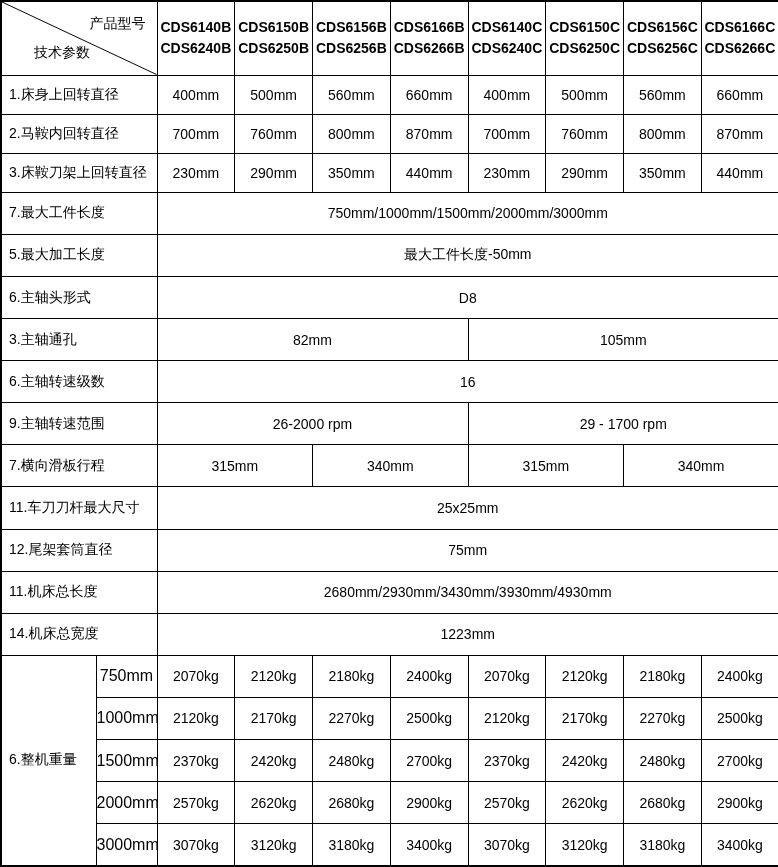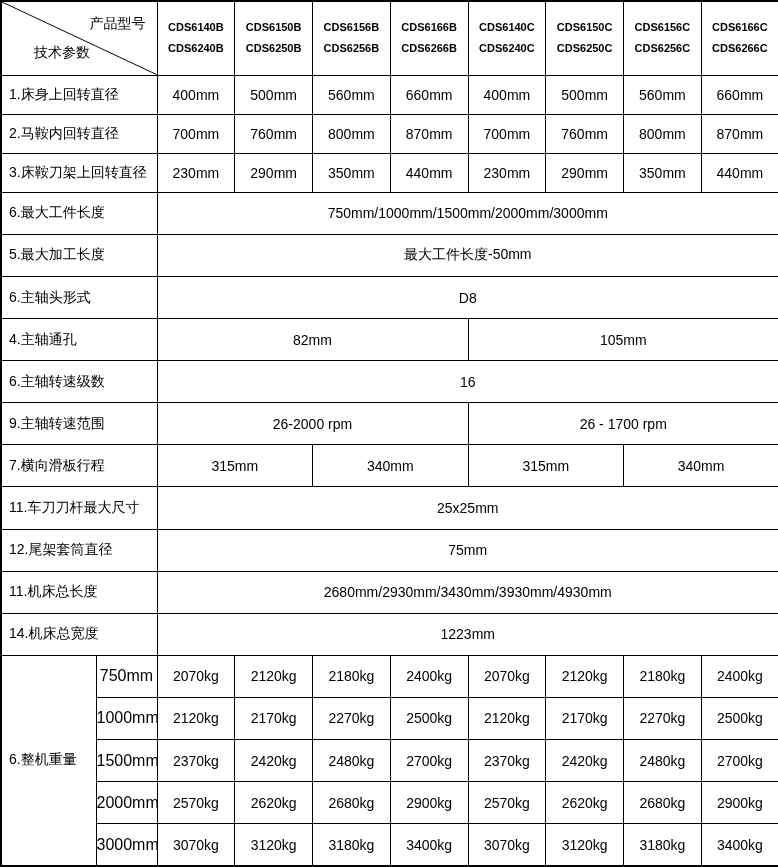--- a/index.html
+++ b/index.html
@@ -55,21 +55,21 @@
   th.corner .tp {
     position: absolute;
     bottom: 13px;
     left: 11px;
     font-size: 14px;
     white-space: nowrap;
     margin-left: 21px;
   }
   th.model {
     font-weight: bold;
-    font-size: 11px;
+    font-size: 14px;
     text-align: center;
     vertical-align: middle;
   }
   th.model div {
     line-height: 21px;
   }
   th.rowlabel {
     font-size: 14px;
     text-align: left;
     vertical-align: middle;
@@ -176,44 +176,44 @@
           <td class="val" colspan="1">230mm</td>
           <td class="val" colspan="1">290mm</td>
           <td class="val" colspan="1">350mm</td>
           <td class="val" colspan="1">440mm</td>
           <td class="val" colspan="1">230mm</td>
           <td class="val" colspan="1">290mm</td>
           <td class="val" colspan="1">350mm</td>
           <td class="val" colspan="1">440mm</td>
         </tr>
         <tr class="r42">
-          <th class="rowlabel" colspan="2">6.最大工件长度</th>
+          <th class="rowlabel" colspan="2">7.最大工件长度</th>
           <td class="val" colspan="8">750mm/1000mm/1500mm/2000mm/3000mm</td>
         </tr>
         <tr class="r42">
           <th class="rowlabel" colspan="2">5.最大加工长度</th>
           <td class="val" colspan="8">最大工件长度-50mm</td>
         </tr>
         <tr class="r42">
           <th class="rowlabel" colspan="2">6.主轴头形式</th>
           <td class="val" colspan="8">D8</td>
         </tr>
         <tr class="r42">
-          <th class="rowlabel" colspan="2">4.主轴通孔</th>
+          <th class="rowlabel" colspan="2">3.主轴通孔</th>
           <td class="val" colspan="4">82mm</td>
           <td class="val" colspan="4">105mm</td>
         </tr>
         <tr class="r42">
           <th class="rowlabel" colspan="2">6.主轴转速级数</th>
           <td class="val" colspan="8">16</td>
         </tr>
         <tr class="r42">
           <th class="rowlabel" colspan="2">9.主轴转速范围</th>
           <td class="val" colspan="4">26-2000 rpm</td>
-          <td class="val" colspan="4">26 - 1700 rpm</td>
+          <td class="val" colspan="4">29 - 1700 rpm</td>
         </tr>
         <tr class="r42">
           <th class="rowlabel" colspan="2">7.横向滑板行程</th>
           <td class="val" colspan="2">315mm</td>
           <td class="val" colspan="2">340mm</td>
           <td class="val" colspan="2">315mm</td>
           <td class="val" colspan="2">340mm</td>
         </tr>
         <tr class="r42">
           <th class="rowlabel" colspan="2">11.车刀刀杆最大尺寸</th>

